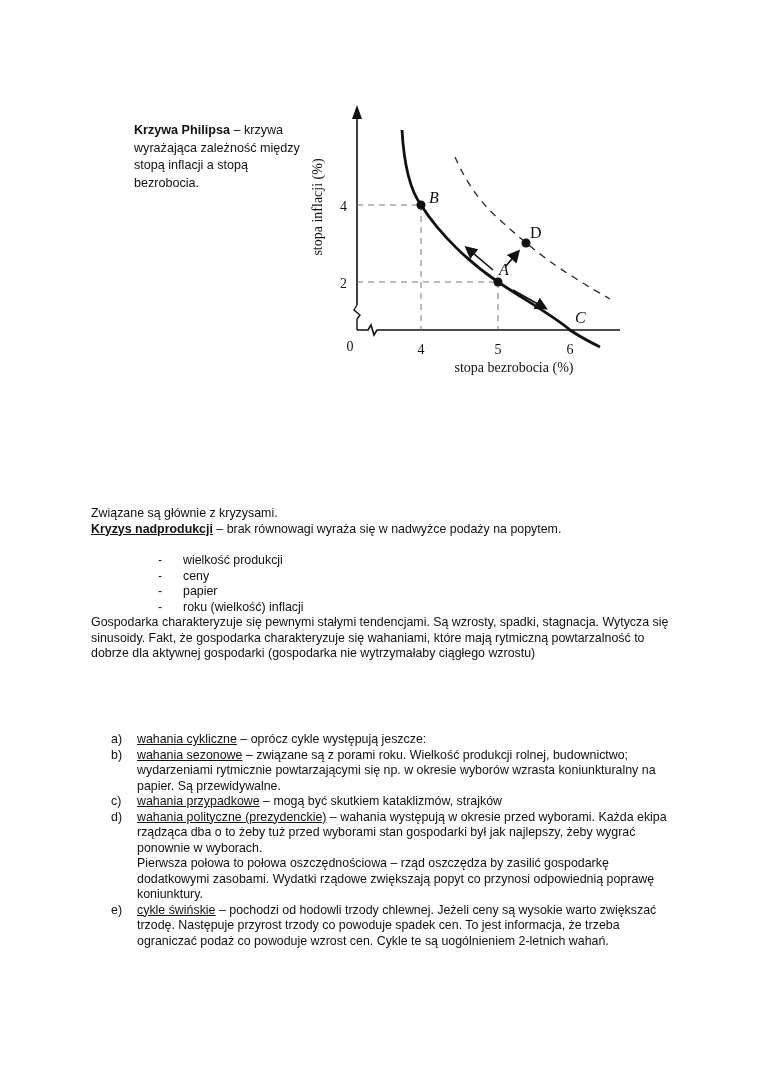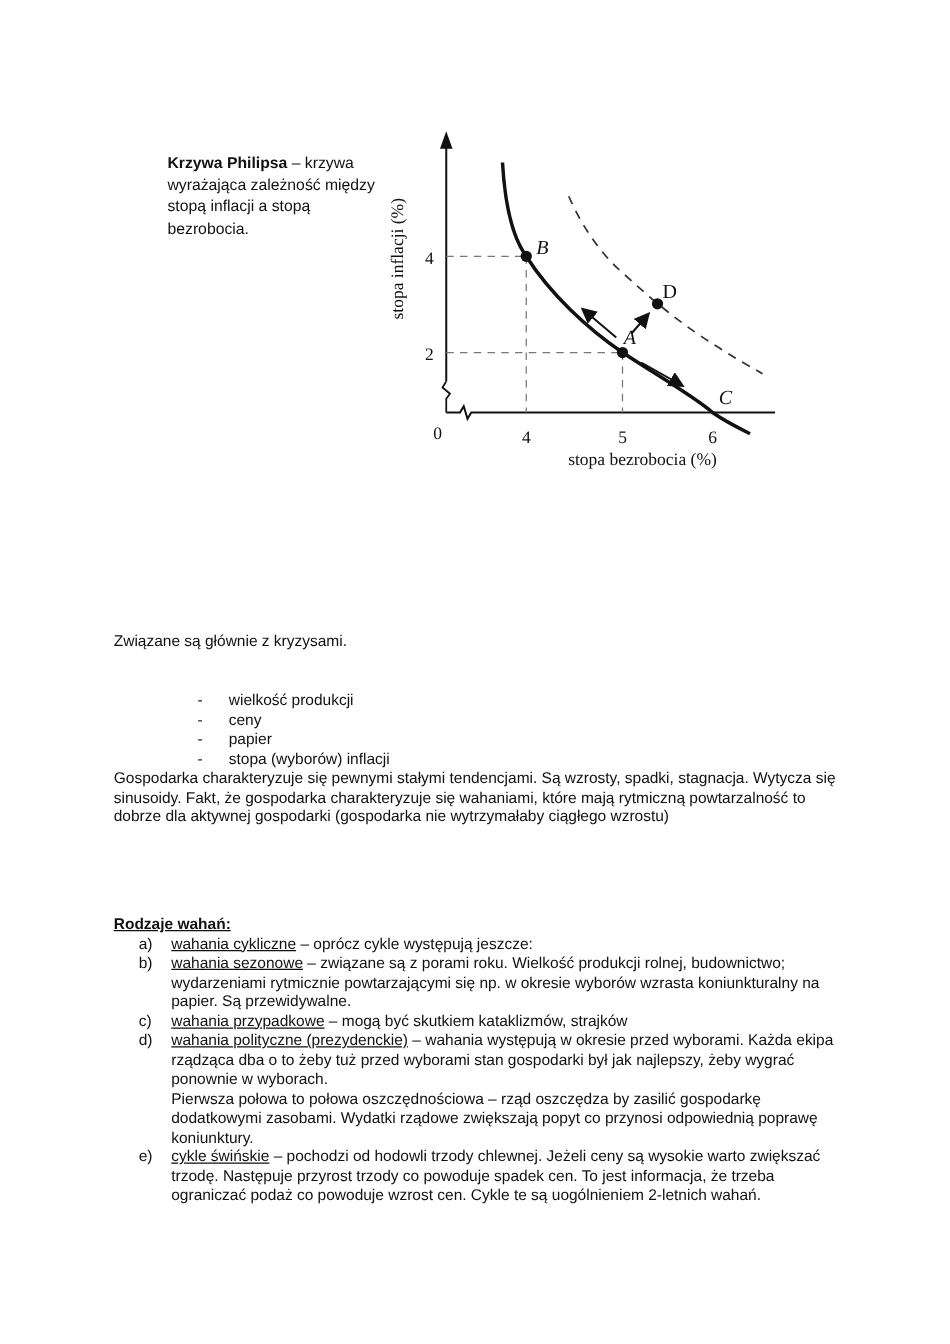--- a/index.html
+++ b/index.html
@@ -84,35 +84,35 @@
       <text x="129" y="108">B</text>
       <text x="199" y="180">A</text>
       <text x="230" y="143" font-style="normal">D</text>
       <text x="275" y="228">C</text>
     </g>
   </svg>
 </div>
 
 <div class="abs body-text" style="top:506px;">
   <p>Związane są głównie z kryzysami.</p>
+  <p><span class="b u">Kryzys nadprodukcji</span><span> – brak równowagi wyraża się w nadwyżce podaży na popytem.</span></p>
   <p style="height:15.5px;"></p>
   <p class="b" style="letter-spacing:-0.1px;"></p>
 </div>
 <div class="abs body-text" style="top:553px;">
   <ul class="bullets">
     <li><span class="dash">-</span><span>wielkość produkcji</span></li>
     <li><span class="dash">-</span><span>ceny</span></li>
     <li><span class="dash">-</span><span>papier</span></li>
-    <li><span class="dash">-</span><span>stopa (wyborów) inflacji</span></li>
+    <li><span class="dash">-</span><span>roku (wielkość) inflacji</span></li>
   </ul>
   <p>Gospodarka charakteryzuje się pewnymi stałymi tendencjami. Są wzrosty, spadki, stagnacja. Wytycza się sinusoidy. Fakt, że gospodarka charakteryzuje się wahaniami, które mają rytmiczną powtarzalność to dobrze dla aktywnej gospodarki (gospodarka nie wytrzymałaby ciągłego wzrostu)</p>
 </div>
 
 <div class="abs body-text" style="top:732px;">
-  <p class="b u">Rodzaje wahań:</p>
   <ul class="wl">
     <li><span class="lt">a)</span><span class="u">wahania cykliczne</span><span> – oprócz cykle występują jeszcze:</span></li>
     <li><span class="lt">b)</span><span class="u">wahania sezonowe</span><span> – związane są z porami roku. Wielkość produkcji rolnej, budownictwo; wydarzeniami rytmicznie powtarzającymi się np. w okresie wyborów wzrasta koniunkturalny na papier. Są przewidywalne.</span></li>
     <li><span class="lt">c)</span><span class="u">wahania przypadkowe</span><span> – mogą być skutkiem kataklizmów, strajków</span></li>
     <li><span class="lt">d)</span><span class="u">wahania polityczne (prezydenckie)</span><span> – wahania występują w okresie przed wyborami. Każda ekipa rządząca dba o to żeby tuż przed wyborami stan gospodarki był jak najlepszy, żeby wygrać ponownie w wyborach.</span><br><span>Pierwsza połowa to połowa oszczędnościowa – rząd oszczędza by zasilić gospodarkę dodatkowymi zasobami. Wydatki rządowe zwiększają popyt co przynosi odpowiednią poprawę koniunktury.</span></li>
     <li><span class="lt">e)</span><span class="u">cykle świńskie</span><span> – pochodzi od hodowli trzody chlewnej. Jeżeli ceny są wysokie warto zwiększać trzodę. Następuje przyrost trzody co powoduje spadek cen. To jest informacja, że trzeba ograniczać podaż co powoduje wzrost cen. Cykle te są uogólnieniem 2-letnich wahań.</span></li>
   </ul>
 </div>
 
 </body></html>

